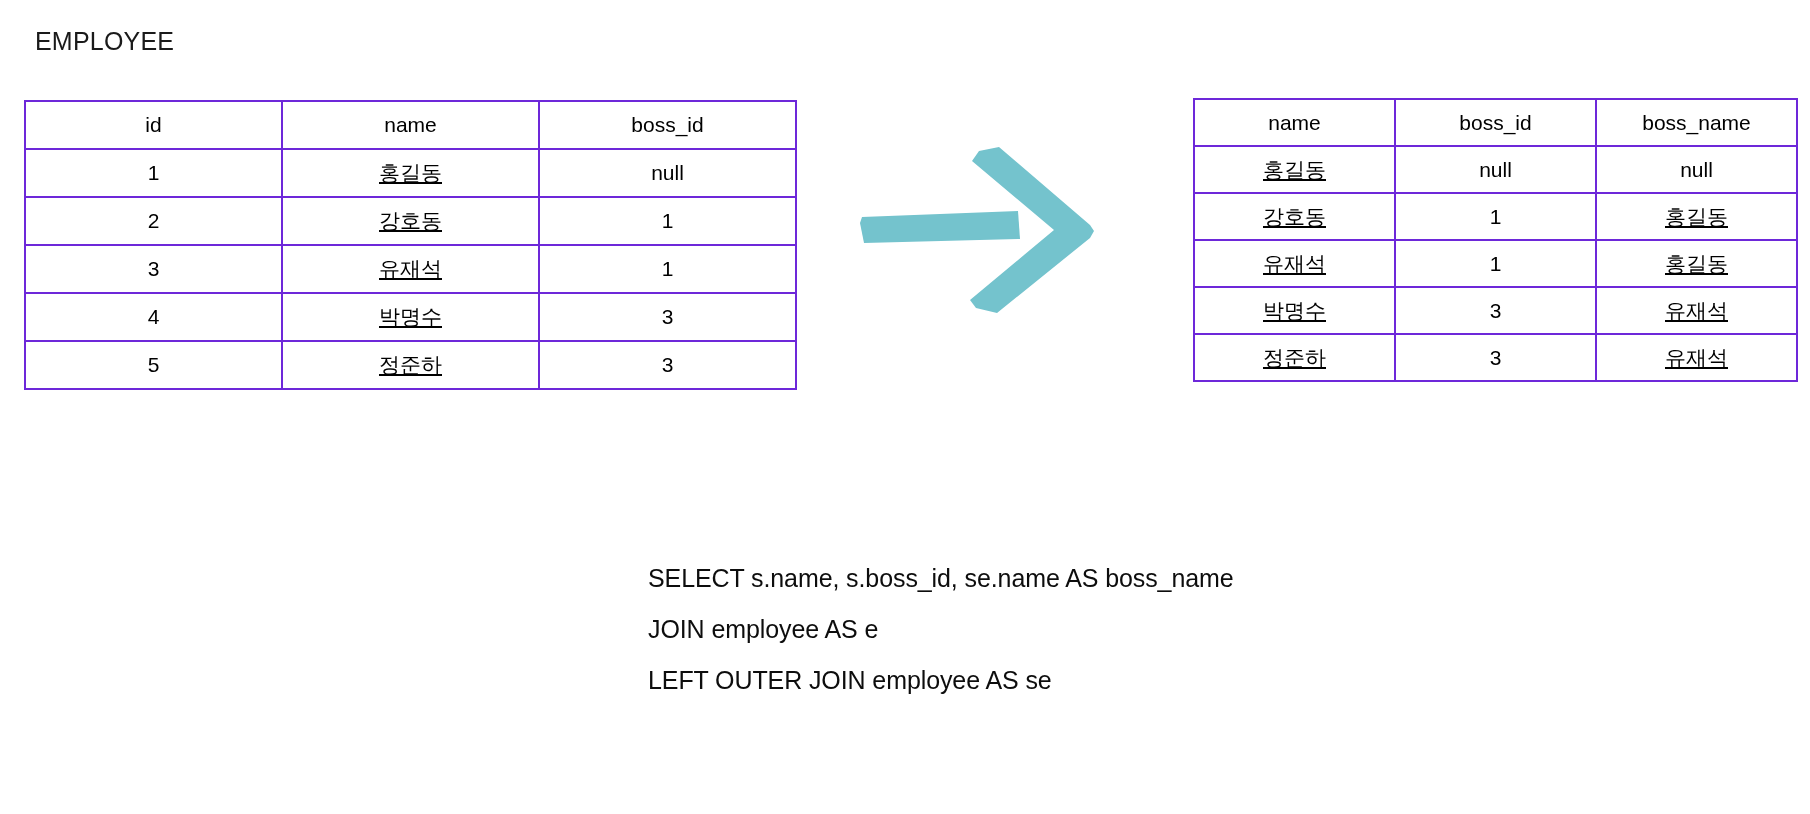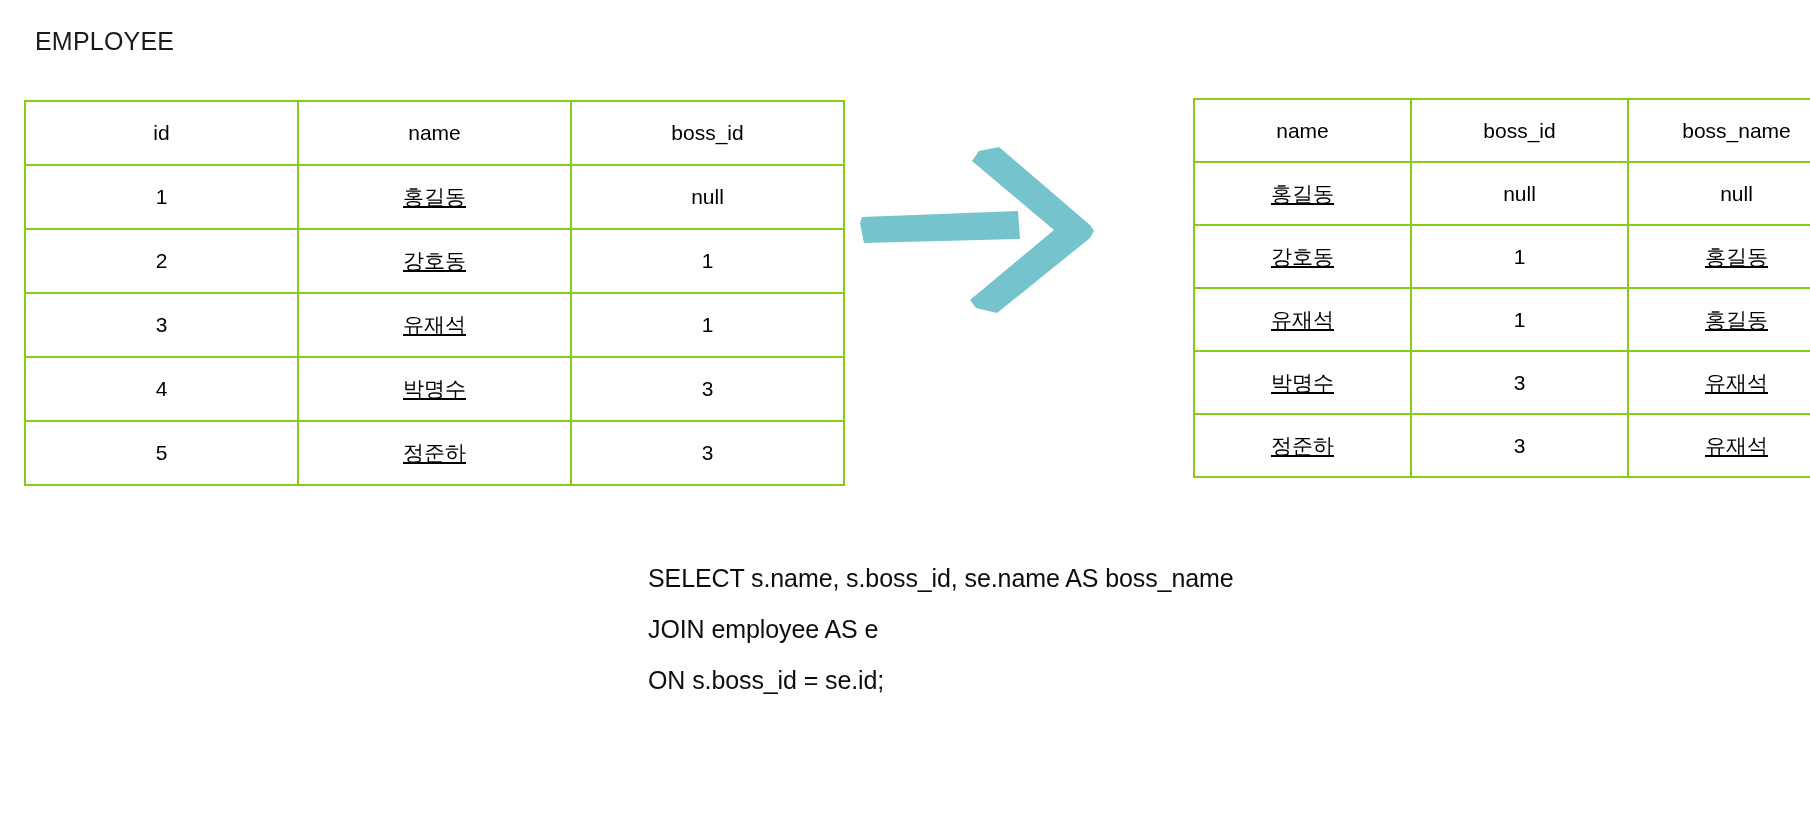--- a/index.html
+++ b/index.html
@@ -33,24 +33,24 @@
 
   
   .data-table {
     position: absolute;
     border-collapse: collapse;
     table-layout: fixed;
     background: #ffffff;
   }
   .data-table td,
   .data-table th {
-    border: 2px solid #84cc16;
+    border: 2px solid #6d28d9;
     text-align: center;
     vertical-align: middle;
-    padding: 8px;
+    padding: 0;
     font-weight: 400;
     font-size: 21px;
     color: #000000;
     line-height: 1.1;
     background: #ffffff;
   }
   .data-table th {
     font-weight: 400;
   }
 
@@ -200,14 +200,14 @@
       <td class="kr">정준하</td>
       <td>3</td>
       <td class="kr">유재석</td>
     </tr>
   </tbody>
 </table>
 
 <div class="sql-block">
   <div class="sql-line">SELECT s.name, s.boss_id, se.name AS boss_name</div>
   <div class="sql-line tight">JOIN employee AS e</div>
-  <div class="sql-line tight">ON s.boss_id = se.id;</div>
+  <div class="sql-line tight">LEFT OUTER JOIN employee AS se</div>
 </div>
 
 </body></html>

